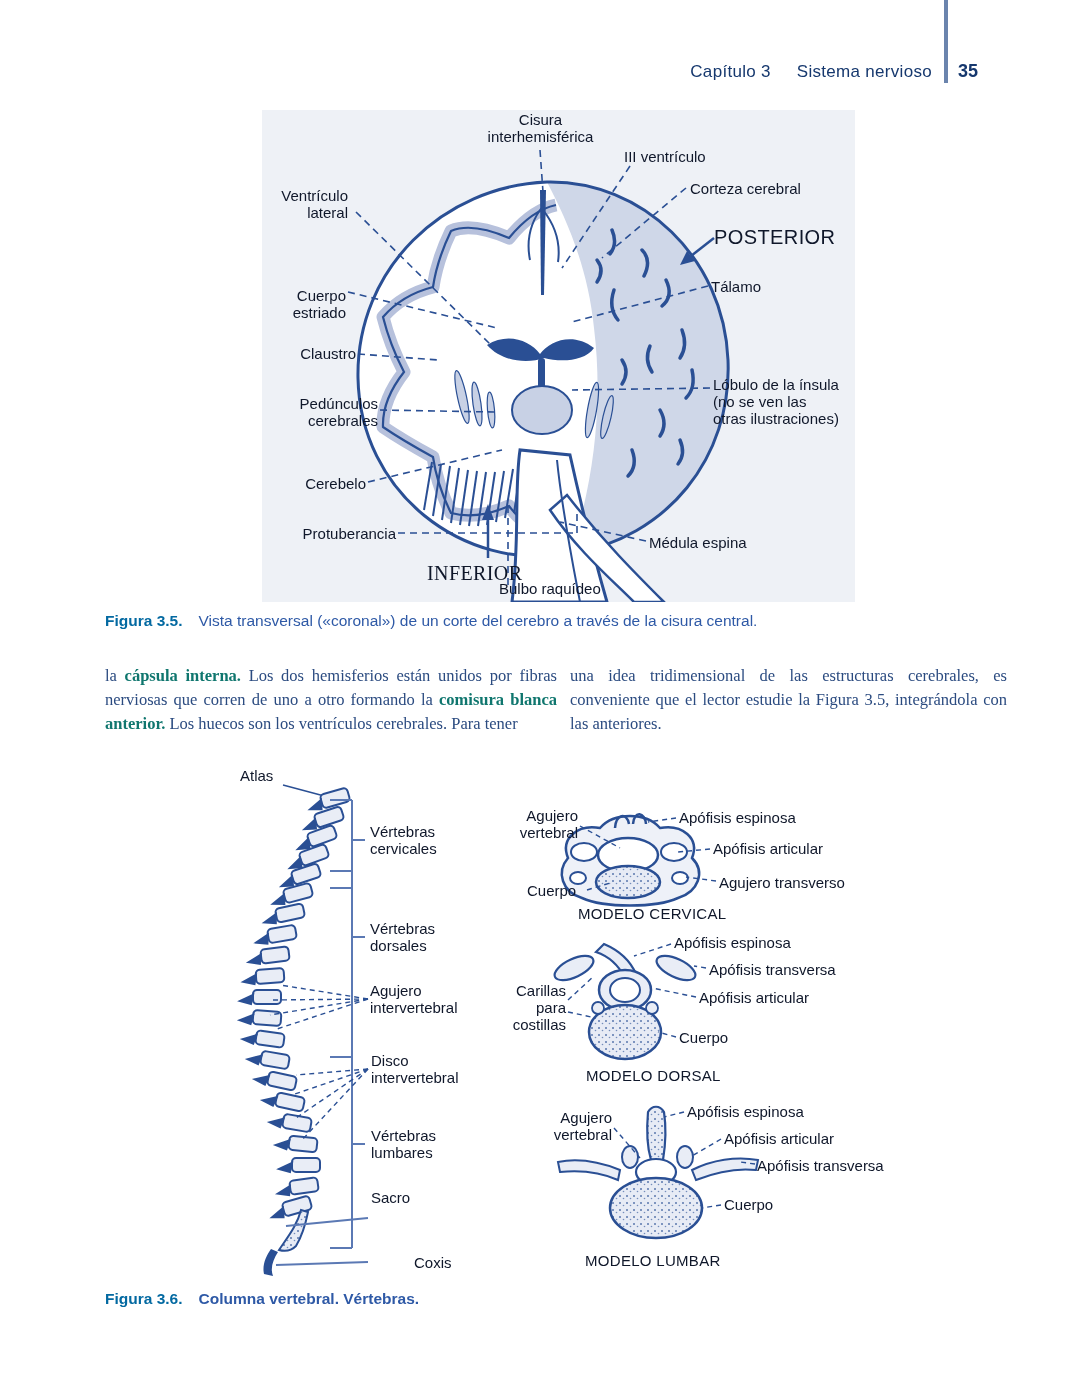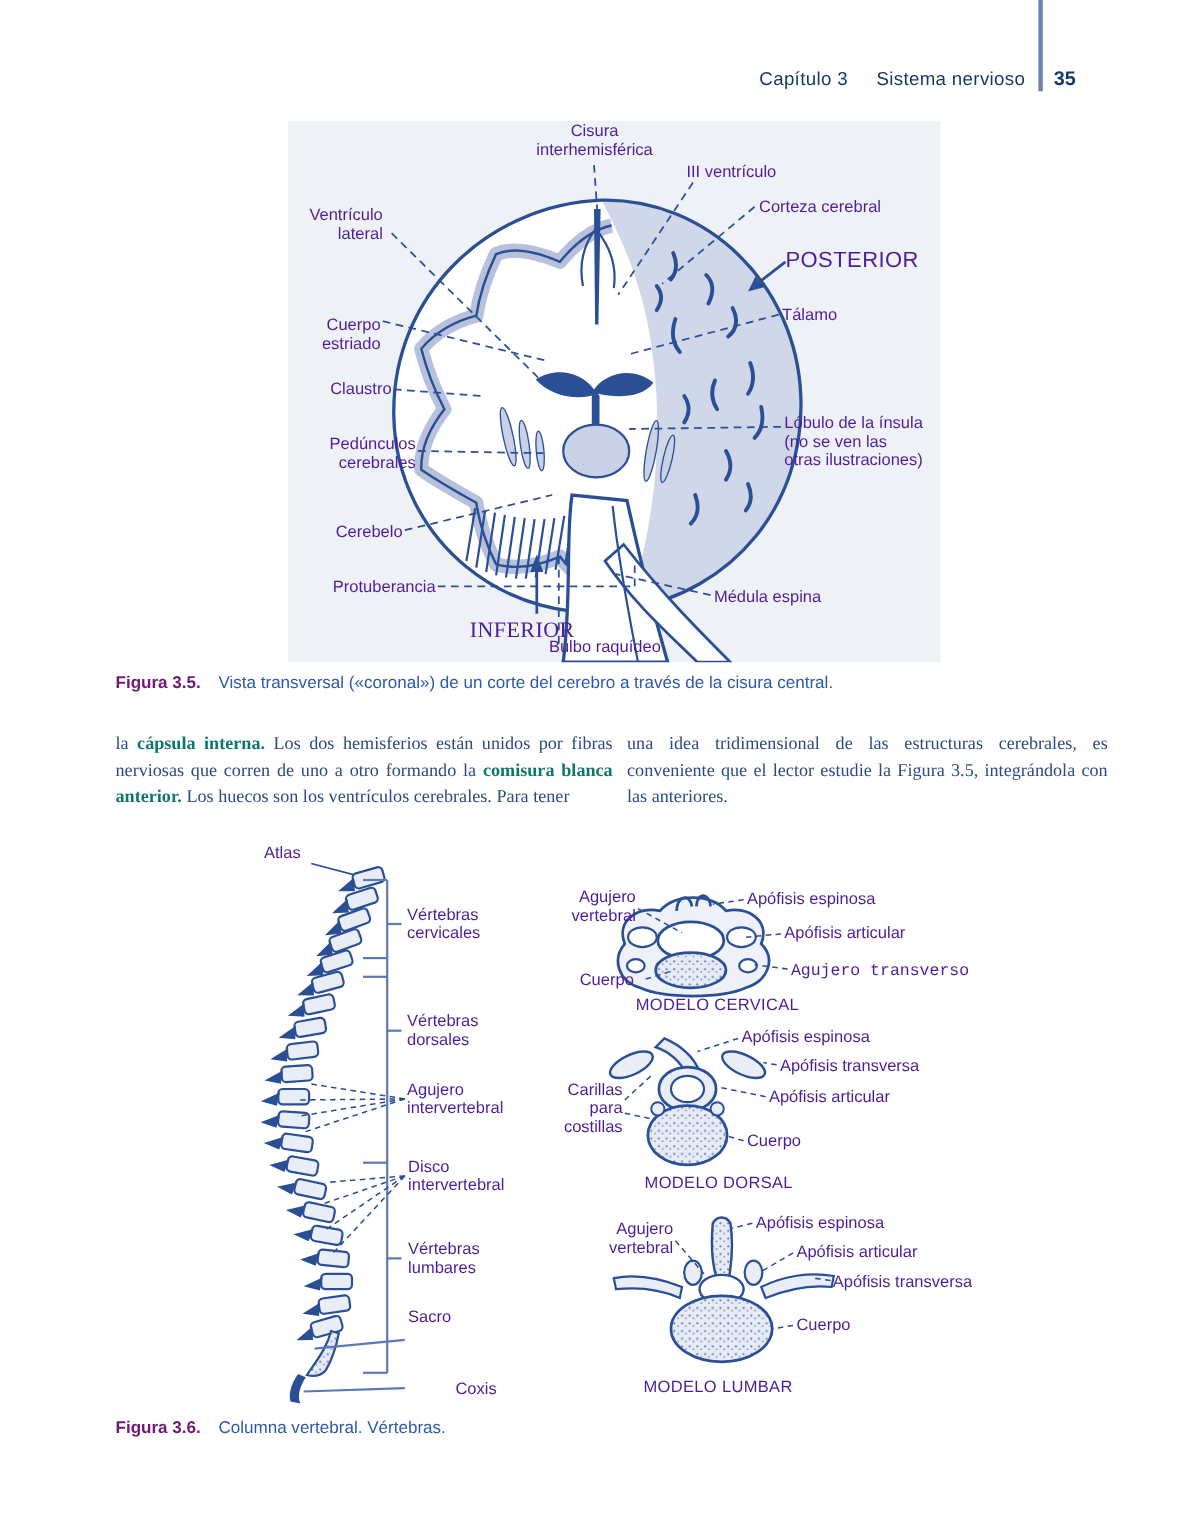--- a/index.html
+++ b/index.html
@@ -9,27 +9,27 @@
   .hdr{position:absolute;top:62px;right:148px;font-family:"Liberation Sans",sans-serif;
        font-size:17px;color:#16386e;letter-spacing:.3px;}
   .hdr .sec{margin-left:26px;}
   .pgnum{position:absolute;top:61px;left:958px;font-family:"Liberation Sans",sans-serif;
        font-size:18px;font-weight:bold;color:#16386e;}
   .accentbar{position:absolute;left:944px;top:0;width:4px;height:83px;background:#6b84ad;}
   
   .fig35{position:absolute;left:262px;top:110px;width:593px;height:492px;background:#eef1f6;}
   
   .lbl{position:absolute;font-family:"Liberation Sans",sans-serif;font-size:15px;line-height:1.13;
-       color:#4c1d95;white-space:pre-line;}
+       color:#0f172a;white-space:pre-line;}
   .ra{text-align:right;}
   .ctr{text-align:center;}
   .caps{font-size:20px;letter-spacing:.4px;}
   
   .caption{position:absolute;font-family:"Liberation Sans",sans-serif;font-size:15.5px;color:#2e59a6;}
-  .caption b{color:#701a75;margin-right:16px;}
+  .caption b{color:#0369a1;margin-right:16px;}
   
   .bodycol{position:absolute;font-family:"Liberation Serif",serif;font-size:16.5px;line-height:1.44;
        color:#2b4b80;text-align:justify;}
   .bodycol b{color:#0f766e;}
   svg{display:block;}
 </style>
 </head>
 <body>
 
 <div class="accentbar"></div>
@@ -341,34 +341,34 @@
 intervertebral</div>
 <div class="lbl" style="left:371px;top:1128px;">Vértebras
 lumbares</div>
 <div class="lbl" style="left:371px;top:1190px;">Sacro</div>
 <div class="lbl" style="left:371px;top:1255px;margin-left:43px;">Coxis</div>
 
 <div class="lbl ra" style="right:502px;top:808px;">Agujero
 vertebral</div>
 <div class="lbl" style="left:679px;top:810px;">Apófisis espinosa</div>
 <div class="lbl" style="left:713px;top:841px;">Apófisis articular</div>
-<div class="lbl" style="left:719px;top:875px;font-family:Liberation Mono, monospace;">Agujero transverso</div>
+<div class="lbl" style="left:719px;top:875px;">Agujero transverso</div>
 <div class="lbl" style="left:527px;top:883px;">Cuerpo</div>
 <div class="lbl" style="left:578px;top:906px;letter-spacing:.3px;">MODELO CERVICAL</div>
 
 <div class="lbl" style="left:674px;top:935px;">Apófisis espinosa</div>
 <div class="lbl" style="left:709px;top:962px;">Apófisis transversa</div>
 <div class="lbl" style="left:699px;top:990px;">Apófisis articular</div>
 <div class="lbl ra" style="right:514px;top:983px;">Carillas
 para
 costillas</div>
 <div class="lbl" style="left:679px;top:1030px;">Cuerpo</div>
 <div class="lbl" style="left:586px;top:1068px;letter-spacing:.3px;">MODELO DORSAL</div>
 
 <div class="lbl" style="left:687px;top:1104px;">Apófisis espinosa</div>
 <div class="lbl ra" style="right:468px;top:1110px;">Agujero
 vertebral</div>
 <div class="lbl" style="left:724px;top:1131px;">Apófisis articular</div>
 <div class="lbl" style="left:757px;top:1158px;">Apófisis transversa</div>
 <div class="lbl" style="left:724px;top:1197px;">Cuerpo</div>
 <div class="lbl" style="left:585px;top:1253px;letter-spacing:.3px;">MODELO LUMBAR</div>
 
-<div class="caption" style="left:105px;top:1290px;width:700px;"><b>Figura 3.6.</b><span>Columna vertebral. Vértebras.</span></div>
+<div class="caption" style="left:105px;top:1290px;width:700px;font-weight:bold;"><b>Figura 3.6.</b><span>Columna vertebral. Vértebras.</span></div>
 
 </body></html>

